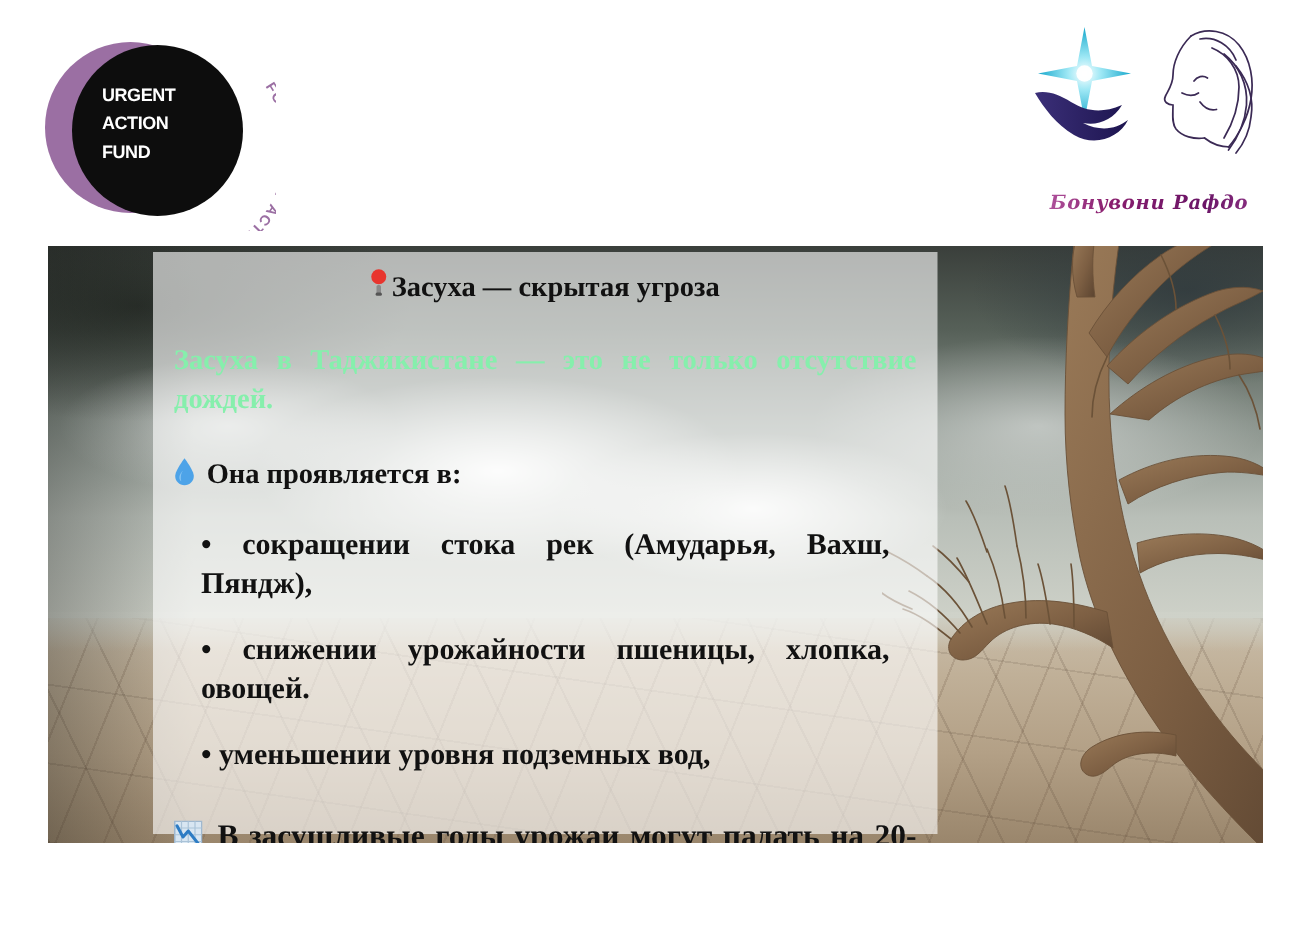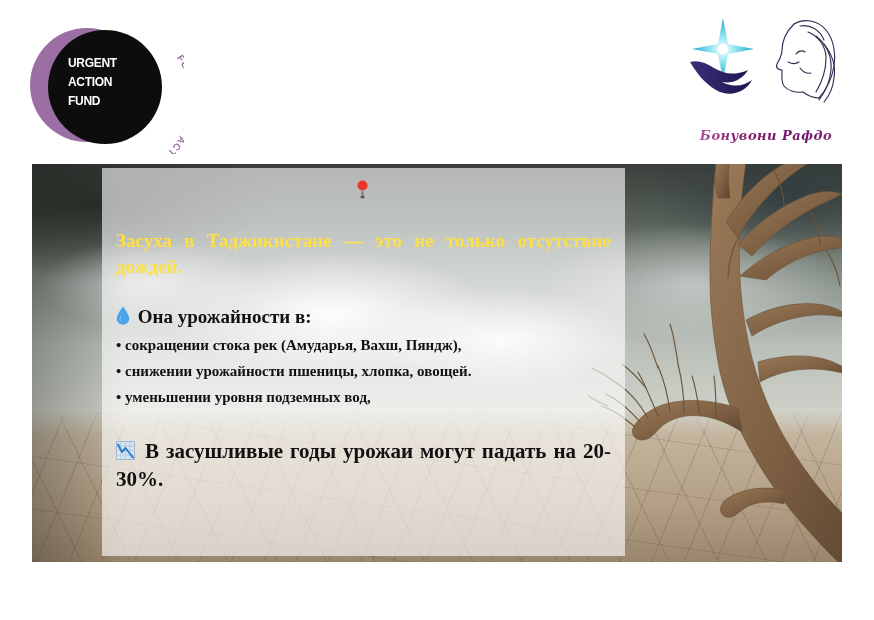--- a/index.html
+++ b/index.html
@@ -180,39 +180,39 @@
     font-size: 19px;
     font-weight: bold;
     color: #111111;
     line-height: 28px;
     margin: 4px 0 0 0;
     white-space: nowrap;
   }
   .ov-para {
     font-size: 19px;
     font-weight: bold;
-    color: #fde047;
+    color: #86efac;
     line-height: 26px;
     text-align: justify;
     margin: 20px 0 0 0;
   }
   .ov-lead {
     font-size: 19px;
     font-weight: bold;
     color: #111111;
     line-height: 26px;
     margin: 24px 0 0 0;
   }
   .ov-bullet {
-    font-size: 15px;
+    font-size: 20px;
     font-weight: bold;
     color: #111111;
     line-height: 26px;
     text-align: justify;
-    margin: 0;
+    margin: 18px;
   }
   .ov-closing {
     font-size: 21px;
     font-weight: bold;
     color: #111111;
     line-height: 26px;
     text-align: justify;
     margin: 28px 0 0 0;
   }
   .emoji-icon {
@@ -344,33 +344,33 @@
 
   <div class="text-overlay">
 
     <p class="ov-title">
       <span class="emoji-icon">
         <svg width="11" height="20" viewBox="0 0 11 20">
           <circle cx="5.5" cy="5.5" r="5" fill="#E8352E"></circle>
           <rect x="4" y="11" width="3" height="6" rx="1.2" fill="#8a8a8a"></rect>
           <rect x="3.4" y="16" width="4.2" height="2.2" rx="1" fill="#555555"></rect>
         </svg>
-      </span>
+      </span><span>Засуха — скрытая угроза</span>
     </p>
 
     <p class="ov-para">Засуха в Таджикистане — это не только отсутствие дождей.</p>
 
     <p class="ov-lead">
       <span class="emoji-icon">
         <svg width="14" height="19" viewBox="0 0 14 19">
           <path d="M7 0.5 C 7 0.5 0.8 8.6 0.8 12.4 C 0.8 16.0 3.6 18.5 7 18.5 C 10.4 18.5 13.2 16.0 13.2 12.4 C 13.2 8.6 7 0.5 7 0.5 Z" fill="#4DA3E8"></path>
           <path d="M4.6 12.8 C 4.6 10.8 6 8.6 6 8.6 C 6 8.6 4.0 10.6 3.6 12.6 C 3.3 14.2 4.0 15.4 5.0 15.8 C 4.4 15.0 4.6 13.8 4.6 12.8 Z" fill="#8fc9f3" opacity="0.85"></path>
         </svg>
       </span>
-      <span>Она урожайности в:</span>
+      <span>Она проявляется в:</span>
     </p>
 
     <p class="ov-bullet">• сокращении стока рек (Амударья, Вахш, Пяндж),</p>
     <p class="ov-bullet">• снижении урожайности пшеницы, хлопка, овощей.</p>
     <p class="ov-bullet">• уменьшении уровня подземных вод,</p>
 
     <p class="ov-closing">
       <span class="emoji-icon">
         <svg width="19" height="19" viewBox="0 0 19 19">
           <rect x="0.5" y="0.5" width="18" height="18" fill="#d8e6f2" stroke="#9fb8cf" stroke-width="1"></rect>

